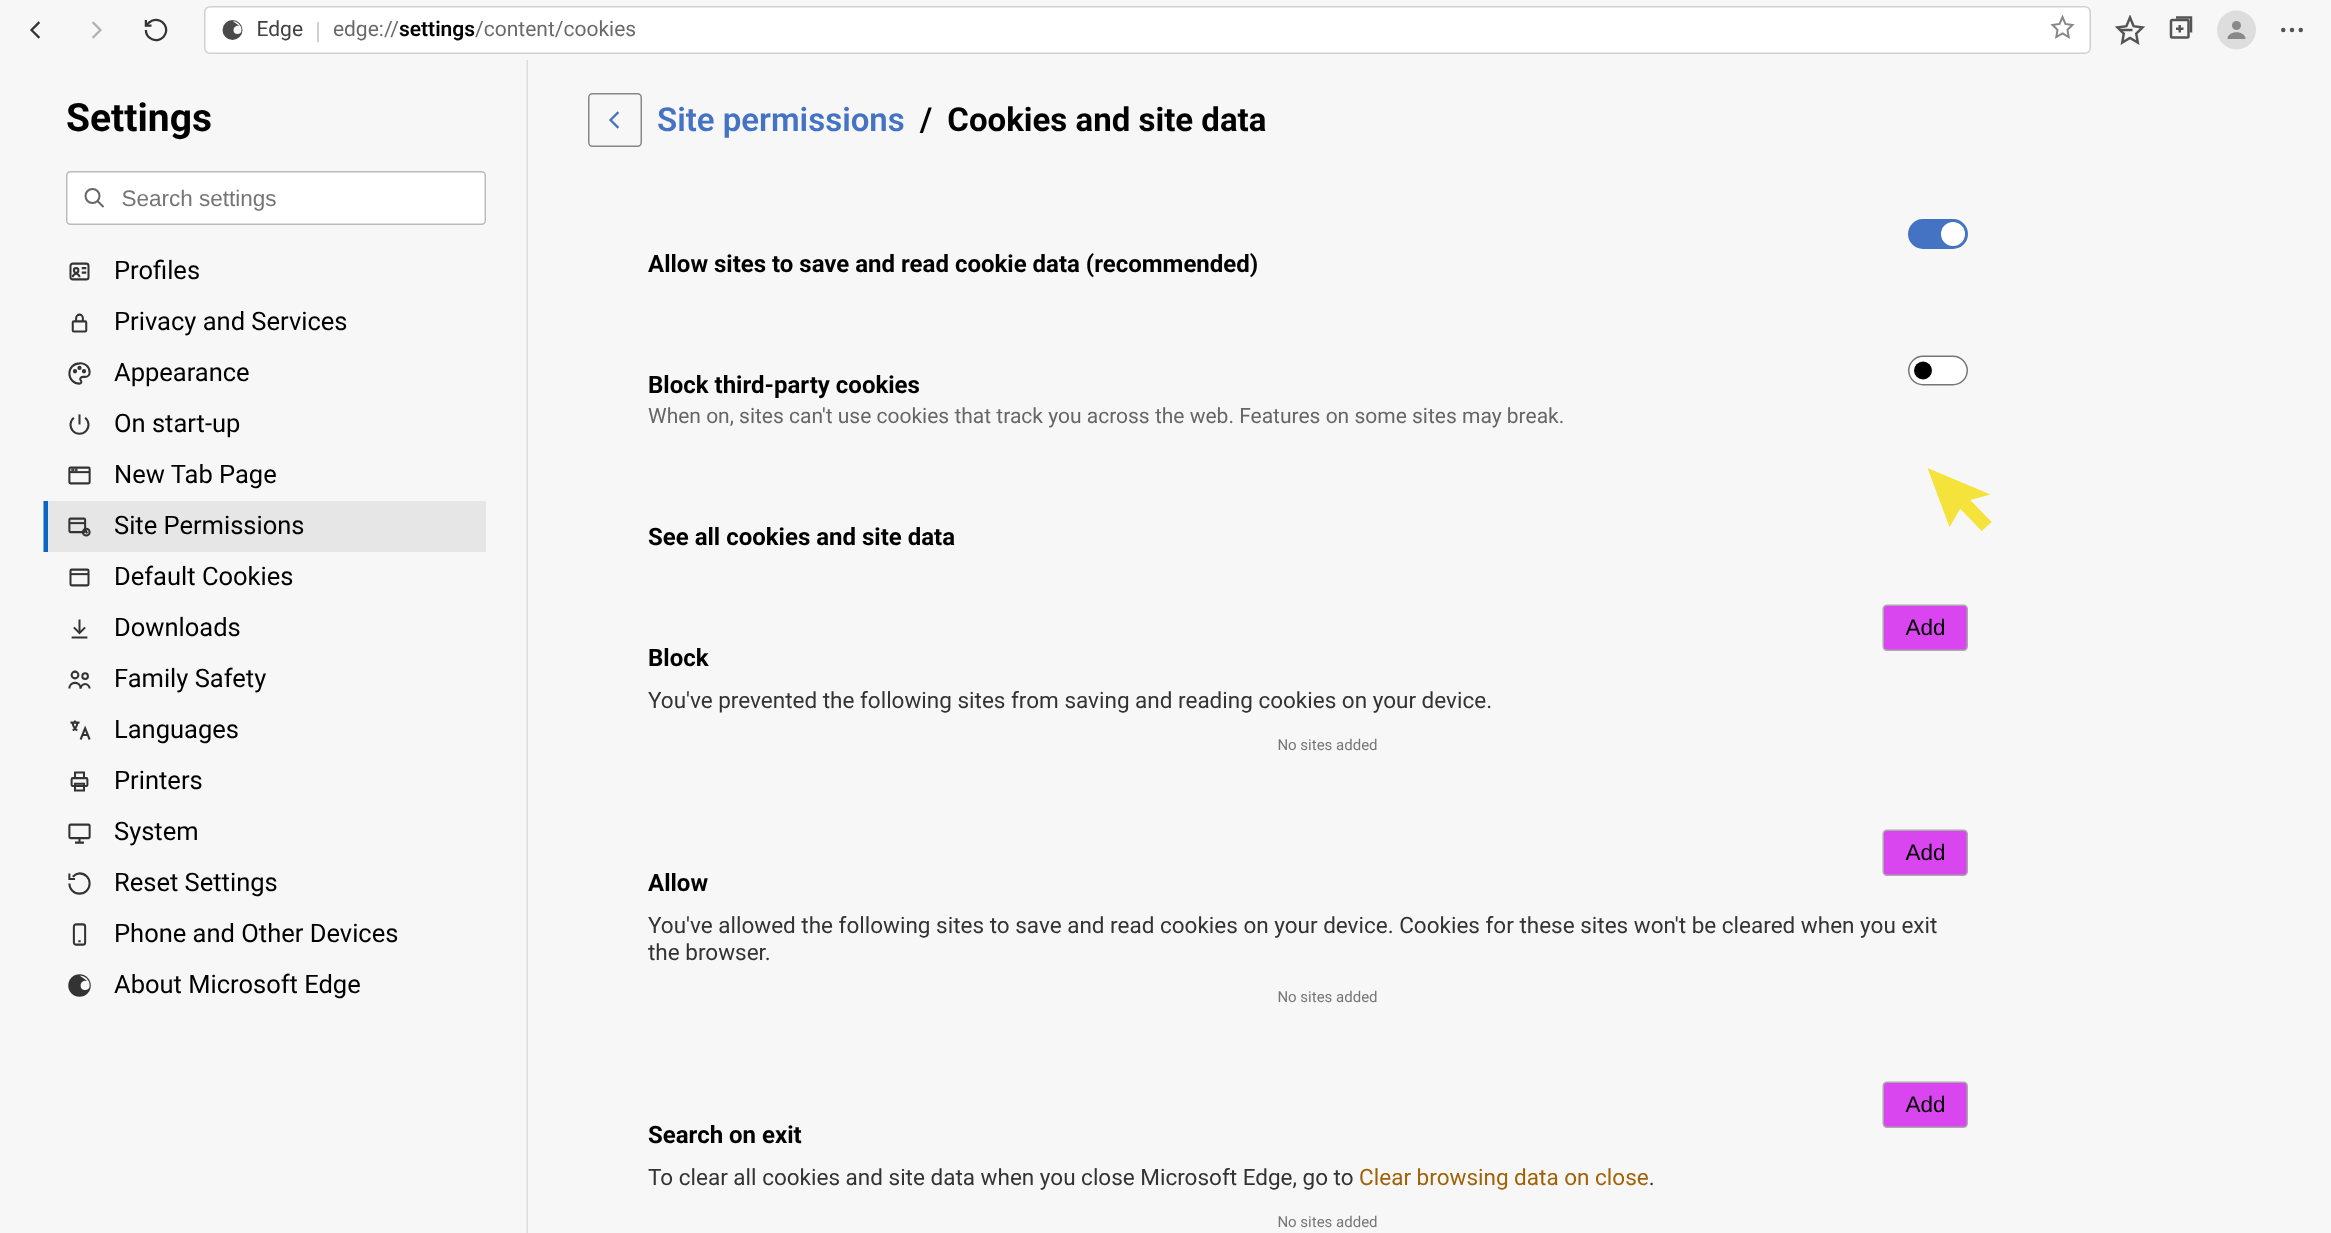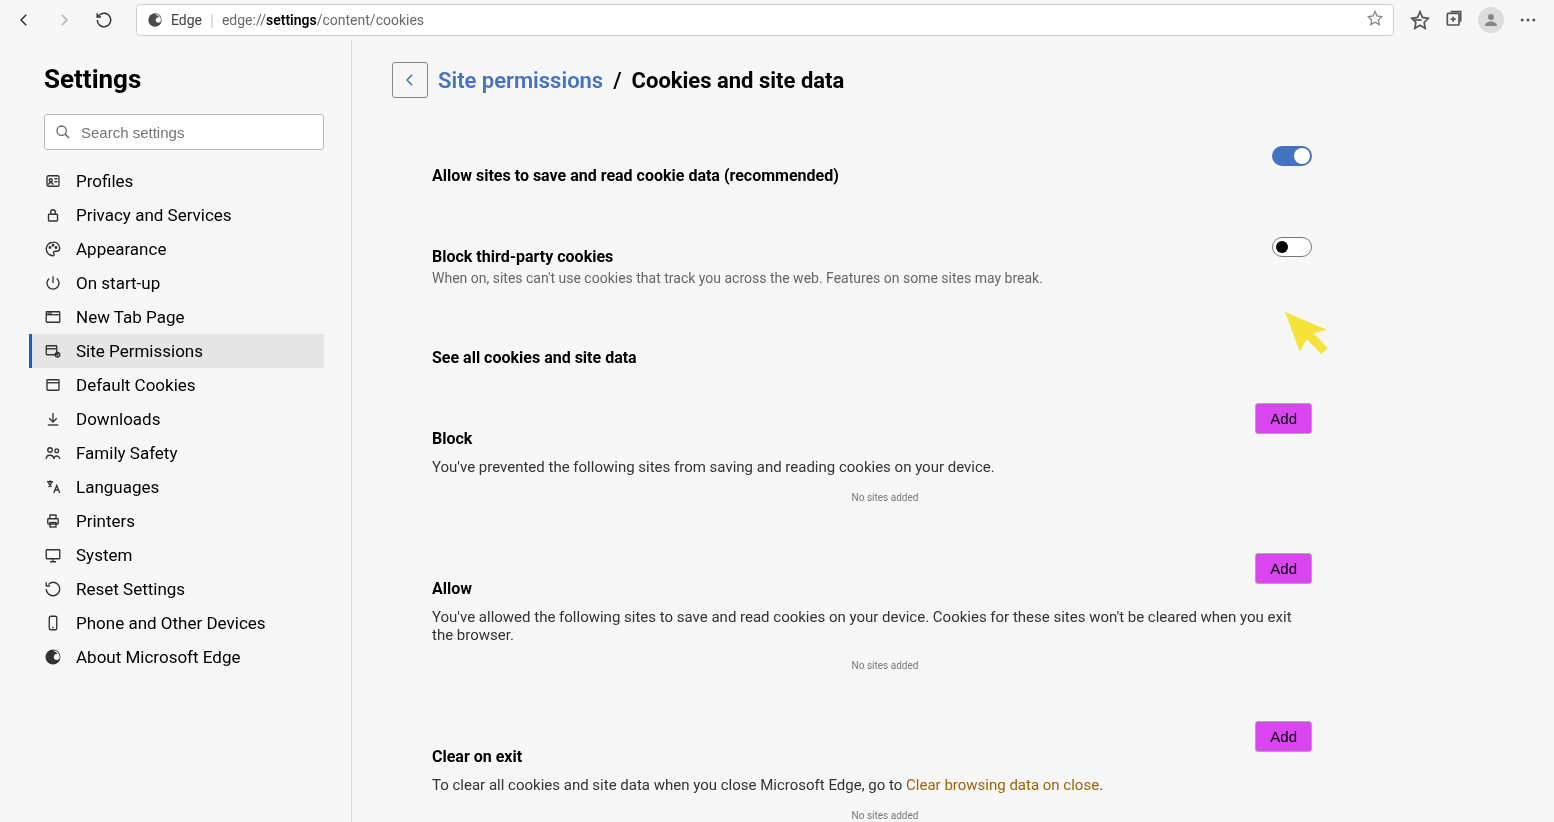--- a/index.html
+++ b/index.html
@@ -342,21 +342,21 @@
 
       <div class="row">
         <div class="row-title">Allow</div>
         <button class="add-btn">Add</button>
       </div>
       <div class="row-body">You've allowed the following sites to save and read cookies on your device. Cookies for these sites won't be cleared when you exit the browser.</div>
       <div class="empty">No sites added</div>
       <div class="spacer-lg"></div>
 
       <div class="row">
-        <div class="row-title">Clear on exit</div>
+        <div class="row-title">Search on exit</div>
         <button class="add-btn">Add</button>
       </div>
       <div class="row-body">
         <span>To clear all cookies and site data when you close Microsoft Edge, go to </span><span class="link">Clear browsing data on close</span><span>.</span>
       </div>
       <div class="empty">No sites added</div>
     </div>
 
     <svg class="cursor-annot" style="left:930px; top:258px;" width="56" height="60" viewBox="0 0 56 60">
       <path d="M8 8 L44 36 L30 36 L40 54 L32 58 L22 40 L12 50 Z" fill="#f5e23a" transform="rotate(-15 28 30)"></path>

